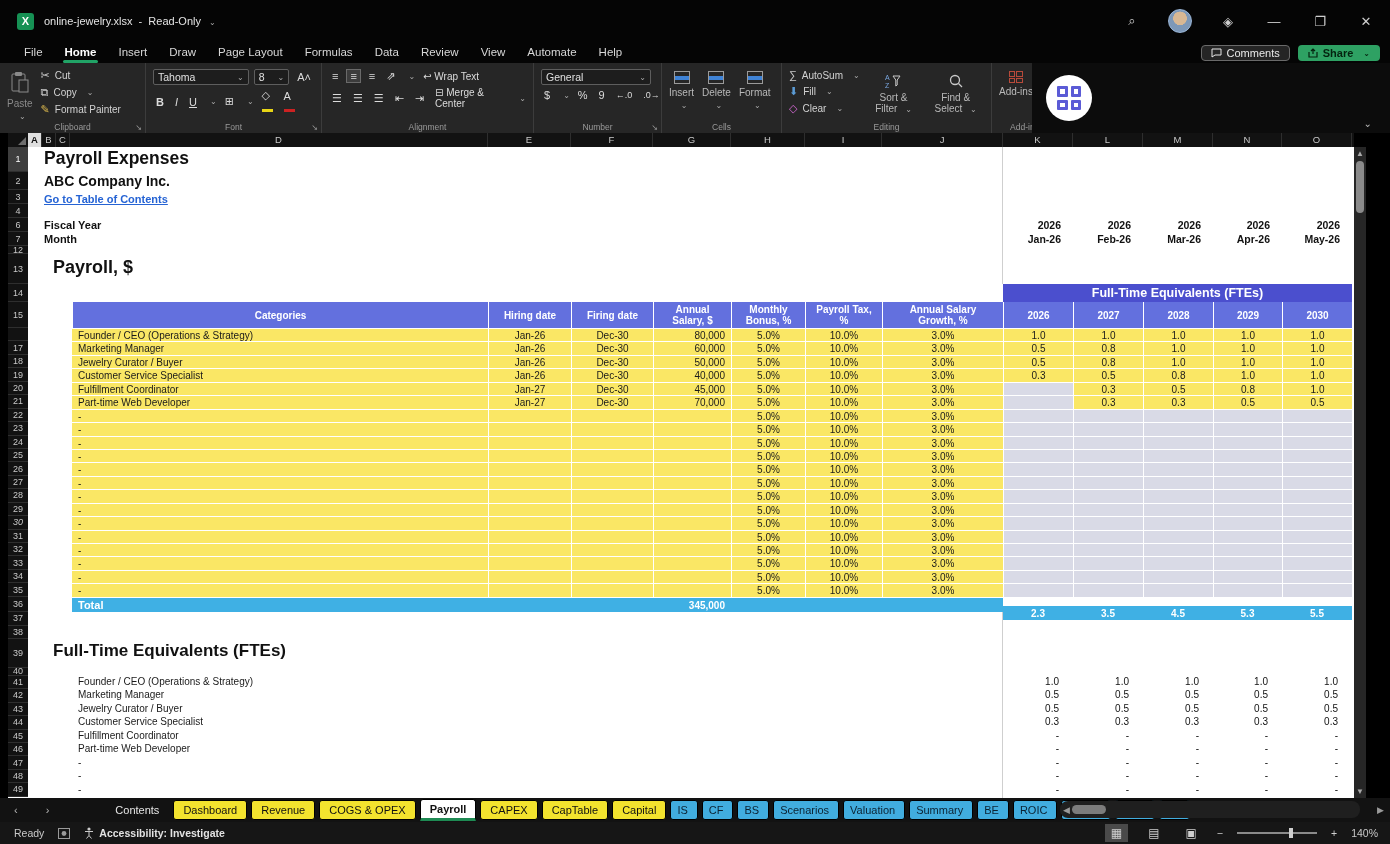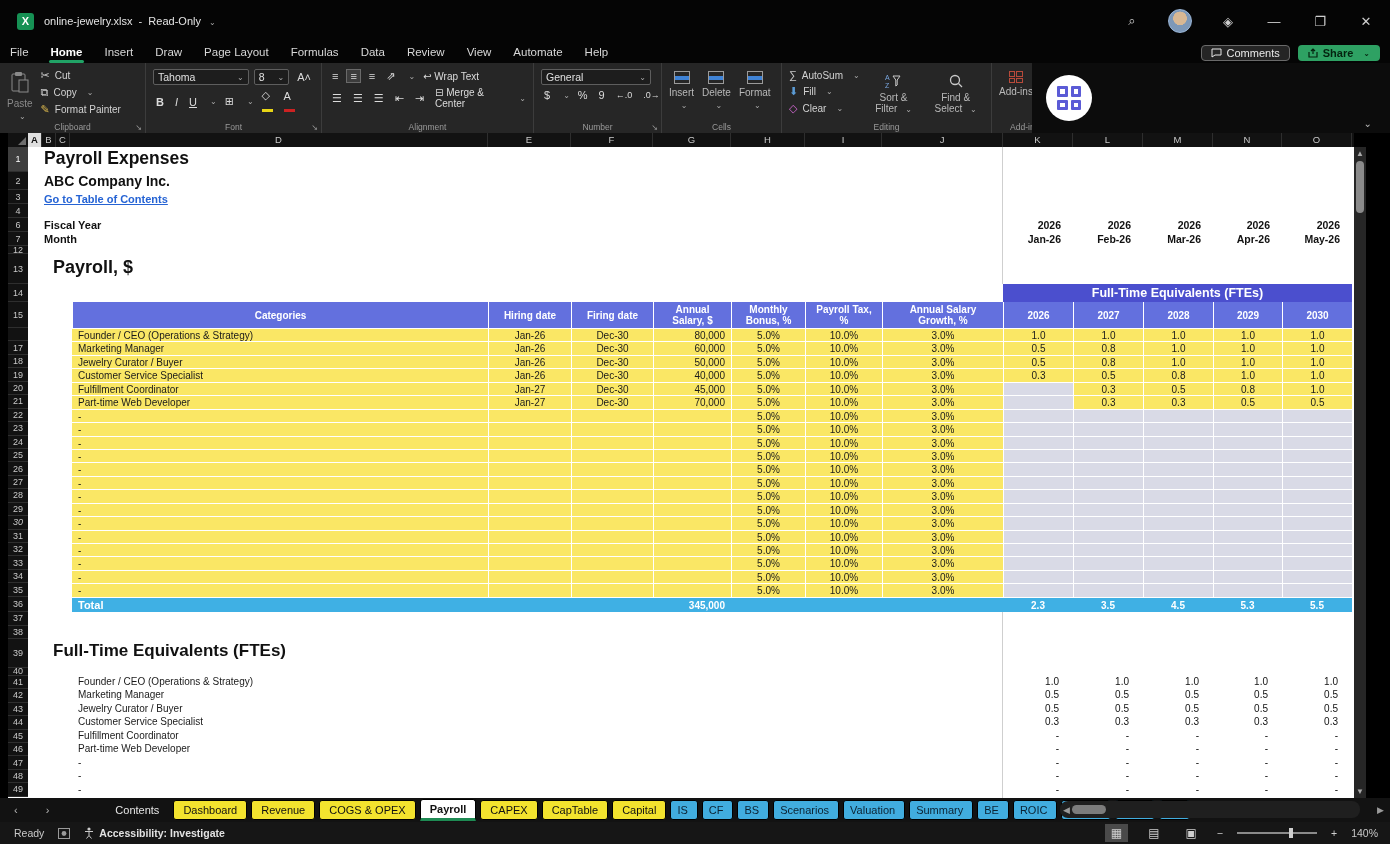--- a/index.html
+++ b/index.html
@@ -7,21 +7,21 @@
     font-family:"Liberation Sans","DejaVu Sans",sans-serif; }
   
   #titlebar { position:absolute; left:0; top:0; width:1390px; height:42px; background:#050505; color:#ddd; }
   .xl-icon { position:absolute; left:17px; top:13px; width:17px; height:17px; background:#169154; border-radius:3px;
     color:#fff; font-weight:bold; font-size:11px; text-align:center; line-height:17px; }
   #doc-title { position:absolute; left:44px; top:15px; font-size:11px; color:#e4e4e4; }
   .tb-right { position:absolute; top:0; right:0; height:42px; display:flex; align-items:center; gap:26px; padding-right:14px; }
   .tb-btn { color:#cfcfcf; font-size:13px; width:20px; text-align:center; cursor:default; }
   .avatar { width:24px; height:24px; border-radius:50%; background:radial-gradient(circle at 50% 38%,#d8b894 0 38%,#7d98b8 40%); border:1px solid #9ab6d8; }
   
-  #menubar { position:absolute; left:0; top:42px; width:1390px; height:21px; background:#050505; display:flex; align-items:center; gap:2px; }
+  #menubar { position:absolute; left:0; top:42px; width:1390px; height:21px; background:#050505; display:flex; align-items:center; gap:2px; padding-left:14px; }
   .menu-item { color:#d8d8d8; font-size:11.5px; padding:2px 10px 4px; position:relative; }
   .menu-item.active { font-weight:bold; color:#fff; }
   .menu-item.active::after { content:""; position:absolute; left:8px; right:8px; bottom:-1px; height:3px; background:#21a366; border-radius:2px; }
   .menu-right { position:absolute; right:10px; top:3px; display:flex; gap:8px; }
   .comments-btn { background:#252525; border:1px solid #6a6a6a; border-radius:4px; color:#e8e8e8; font-size:11px; padding:1px 9px; display:flex; gap:5px; align-items:center; }
   .share-btn { background:#2ea163; border-radius:4px; color:#04230f; font-weight:bold; font-size:11px; padding:1px 10px; display:flex; gap:5px; align-items:center; }
   
   #ribbon { position:absolute; left:0; top:63px; width:1390px; height:70px; background:#262626; display:flex; }
   .rgroup { position:relative; border-right:1px solid #3c3c3c; padding:6px 7px 14px; display:flex; gap:8px; align-items:flex-start; }
   .glabel { position:absolute; bottom:1px; left:0; right:0; text-align:center; font-size:8.5px; color:#9a9a9a; }
@@ -76,21 +76,21 @@
   .th { background:#6370de; color:#fff; font-weight:bold; text-align:center; height:26px; display:flex; flex-direction:column; justify-content:center; line-height:11px; border-left:1px solid #fff; }
   .th:first-of-type { border-left:none; }
   .dc { height:13.45px; line-height:13.4px; background:#fae765; border-left:1px solid #fff; border-top:1px solid #fff; }
   .dc.cat { text-align:left; padding-left:6px; border-left:none; }
   .dc.ctr { text-align:center; }
   .dc.num { text-align:right; padding-right:6px; }
   .dc.gray { background:#d9dae6; }
   .totc { background:#3fb0e4; color:#fff; height:15px; line-height:15px; font-weight:bold; border-top:1px solid #fff; }
   .totc.lbl { text-align:left; padding-left:6px; font-size:11px; }
   .totc.num { text-align:right; padding-right:6px; }
-  .totc.ctr { text-align:center; }
+  .totc.ctr { text-align:center;margin-top:8px; }
   
   .fte-name { position:absolute; left:50px; width:420px; font-size:10px; color:#1a1a1a; }
   
   #tabbar { position:absolute; left:0; top:798px; width:1390px; height:24px; background:#121212; display:flex; align-items:center; }
   .tab-nav { color:#b5b5b5; font-size:11px; padding:0 14px; }
   .stab { flex:none; font-size:11px; padding:2px 9px; margin:0 2px; border-radius:3px; border:1px solid #000; line-height:14px; }
   .stab.dark { background:transparent; border-color:transparent; color:#e6e6e6; }
   .stab.yellow { background:#f3e32e; color:#111; }
   .stab.blue { background:#41addf; color:#0b2333;padding-left:6px; }
   .stab.active { background:#fff; color:#111; font-weight:bold; border-bottom:3px solid #1e8a53; border-radius:3px 3px 0 0; }

